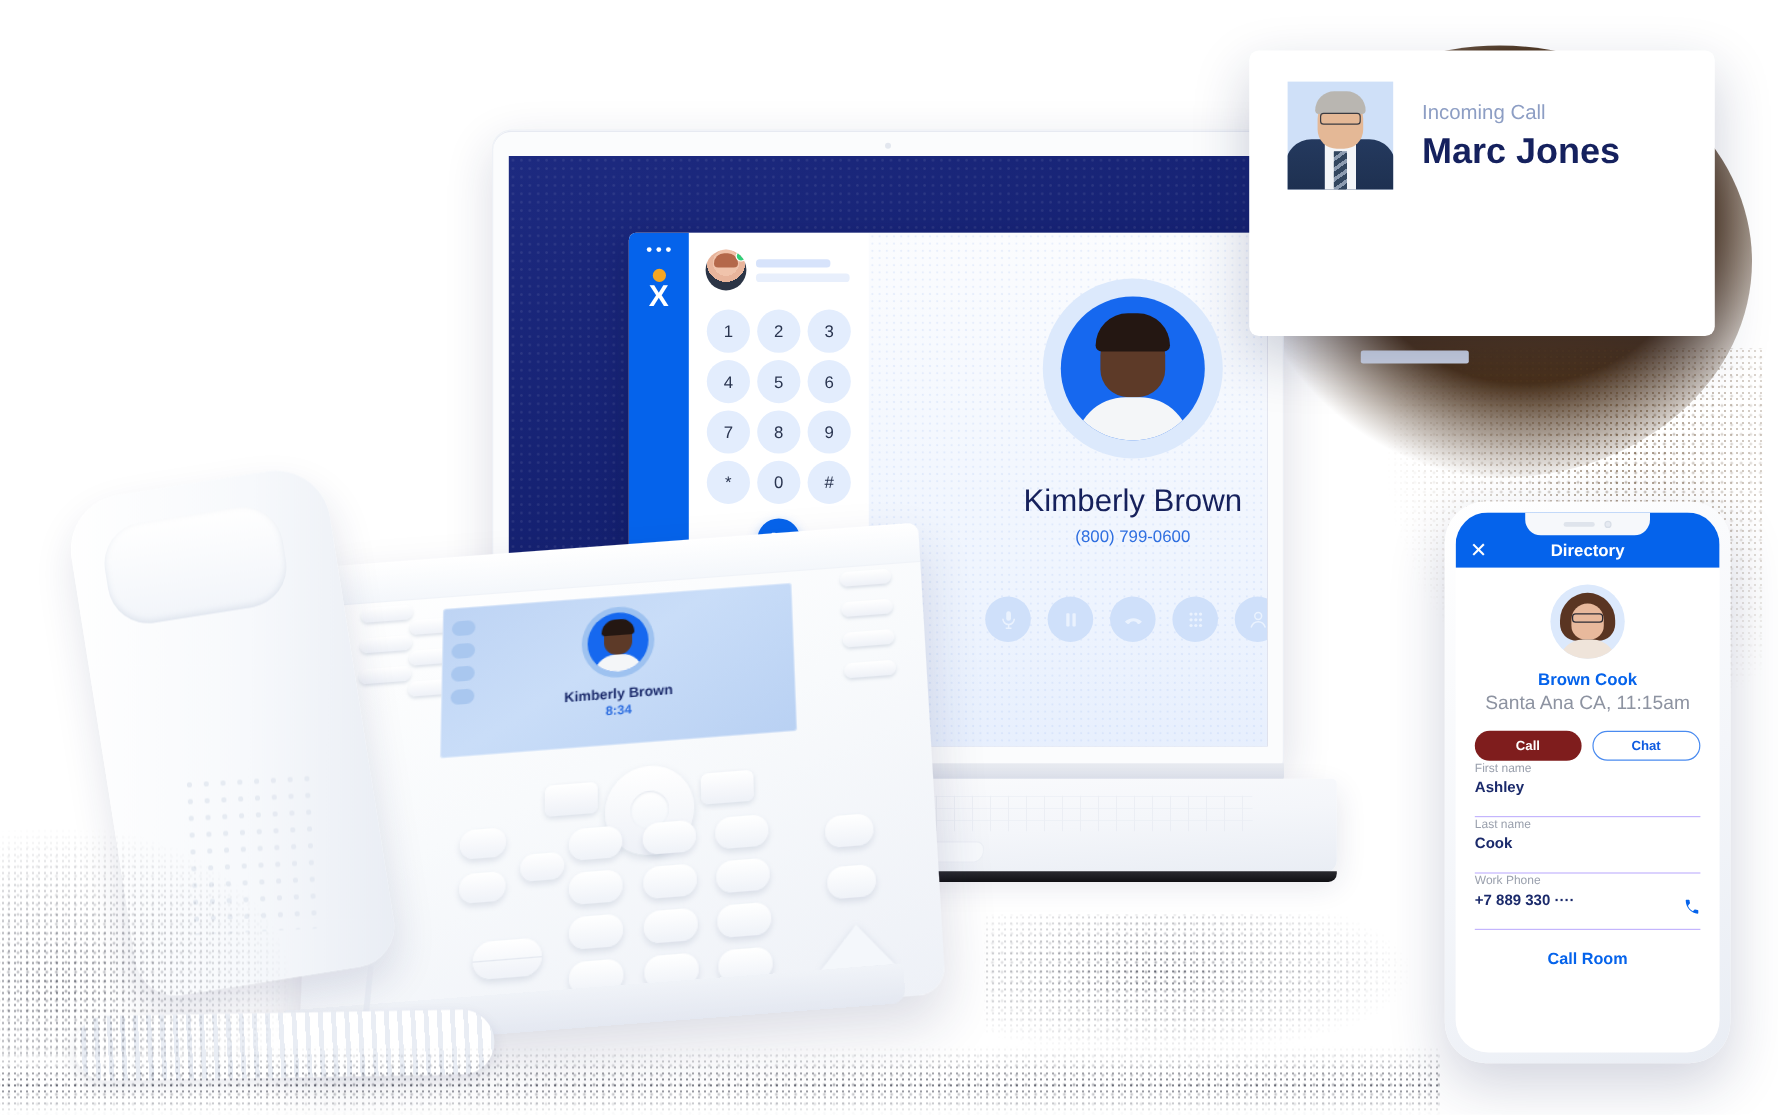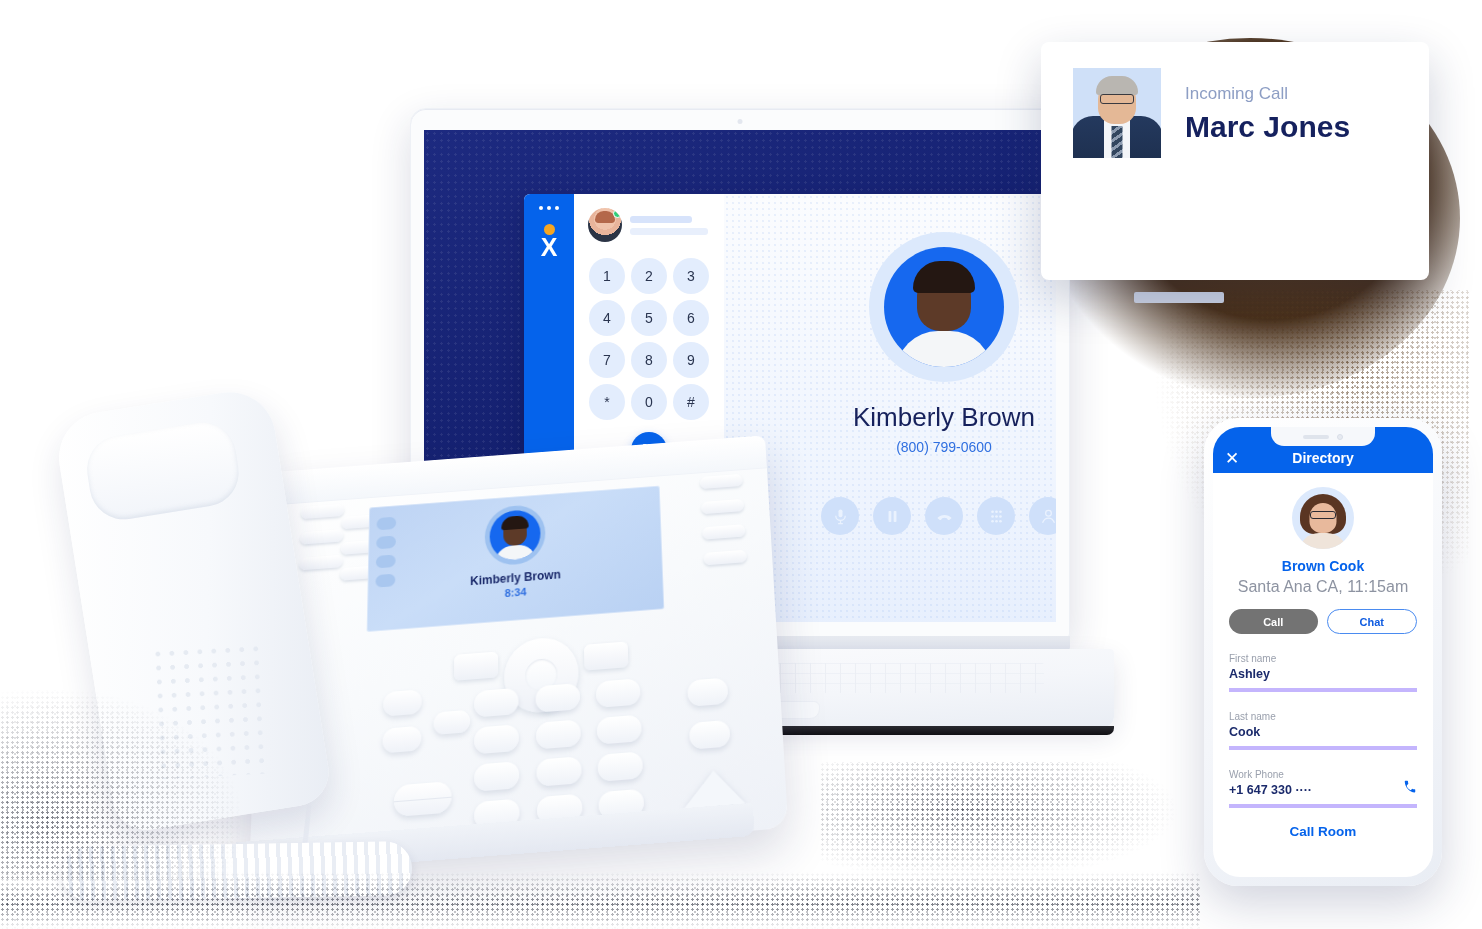--- a/index.html
+++ b/index.html
@@ -451,24 +451,24 @@
     width:48px; height:20px; border-radius:24px 24px 0 0; background:#efe4da; }
   .mob-name { text-align:center; margin-top: 9px; font-size: 14px; font-weight: 700; color: #0563EB; }
   .mob-loc { text-align:center; margin-top: 4px; font-size: 16px; color: #8d93a1; }
 
   .mob-btns { display:flex; gap: 9px; margin-top: 13px; }
   .mob-btn {
     flex: 1; height: 25px; border-radius: 13px;
     display:flex; align-items:center; justify-content:center;
     font-size: 11px; font-weight: 700;
   }
-  .mob-btn.call { background: #737373; color: #fff; }
+  .mob-btn.call { background: #7f1d1d; color: #fff; }
   .mob-btn.chat { background: #fff; color: #0E5BE0; border: 1.4px solid #4a8bf0; }
 
-  .mfield { margin-top: 19px; border-bottom: 4px solid #c4b5fd; padding-bottom: 7px; position: relative; }
+  .mfield { margin-top: 1px; border-bottom: 1px solid #c4b5fd; padding-bottom: 17px; position: relative; }
   .mfield .lbl { font-size: 10px; color: #9aa0ad; }
   .mfield .val { font-size: 12.5px; color: #1b2a6b; font-weight: 700; margin-top: 3px; }
   .mfield .ph { position: absolute; right: 0; bottom: 7px; }
   .mfield .ph svg { width: 14px; height: 14px; fill: #0563EB; }
   .mob-room { text-align: center; margin-top: 16px; font-size: 13.5px; font-weight: 700; color: #0563EB; }
 
   
   .callcard {
     position: absolute; left: 1041px; top: 42px;
     width: 388px; height: 238px;
@@ -780,21 +780,21 @@
         <div class="mfield">
           <div class="lbl">First name</div>
           <div class="val">Ashley</div>
         </div>
         <div class="mfield">
           <div class="lbl">Last name</div>
           <div class="val">Cook</div>
         </div>
         <div class="mfield">
           <div class="lbl">Work Phone</div>
-          <div class="val">+1 647 330 ····</div>
+          <div class="val">+7 889 330 ····</div>
           <span class="ph">
             <svg viewBox="0 0 24 24">
                 <path d="M6.6 10.8c1.4 2.8 3.8 5.1 6.6 6.6l2.2-2.2c.3-.3.7-.4 1-.2 1.2.4 2.4.6 3.6.6.6 0 1 .4 1 1V20c0 .6-.4 1-1 1C11.6 21 3 12.4 3 1.9c0-.6.4-1 1-1h3.5c.6 0 1 .4 1 1 0 1.3.2 2.5.6 3.6.1.4 0 .8-.2 1l-2.3 2.3z" transform="translate(0 2)"></path>
               </svg>
           </span>
         </div>
 
         <div class="mob-room">Call Room</div>
       </div>
 

